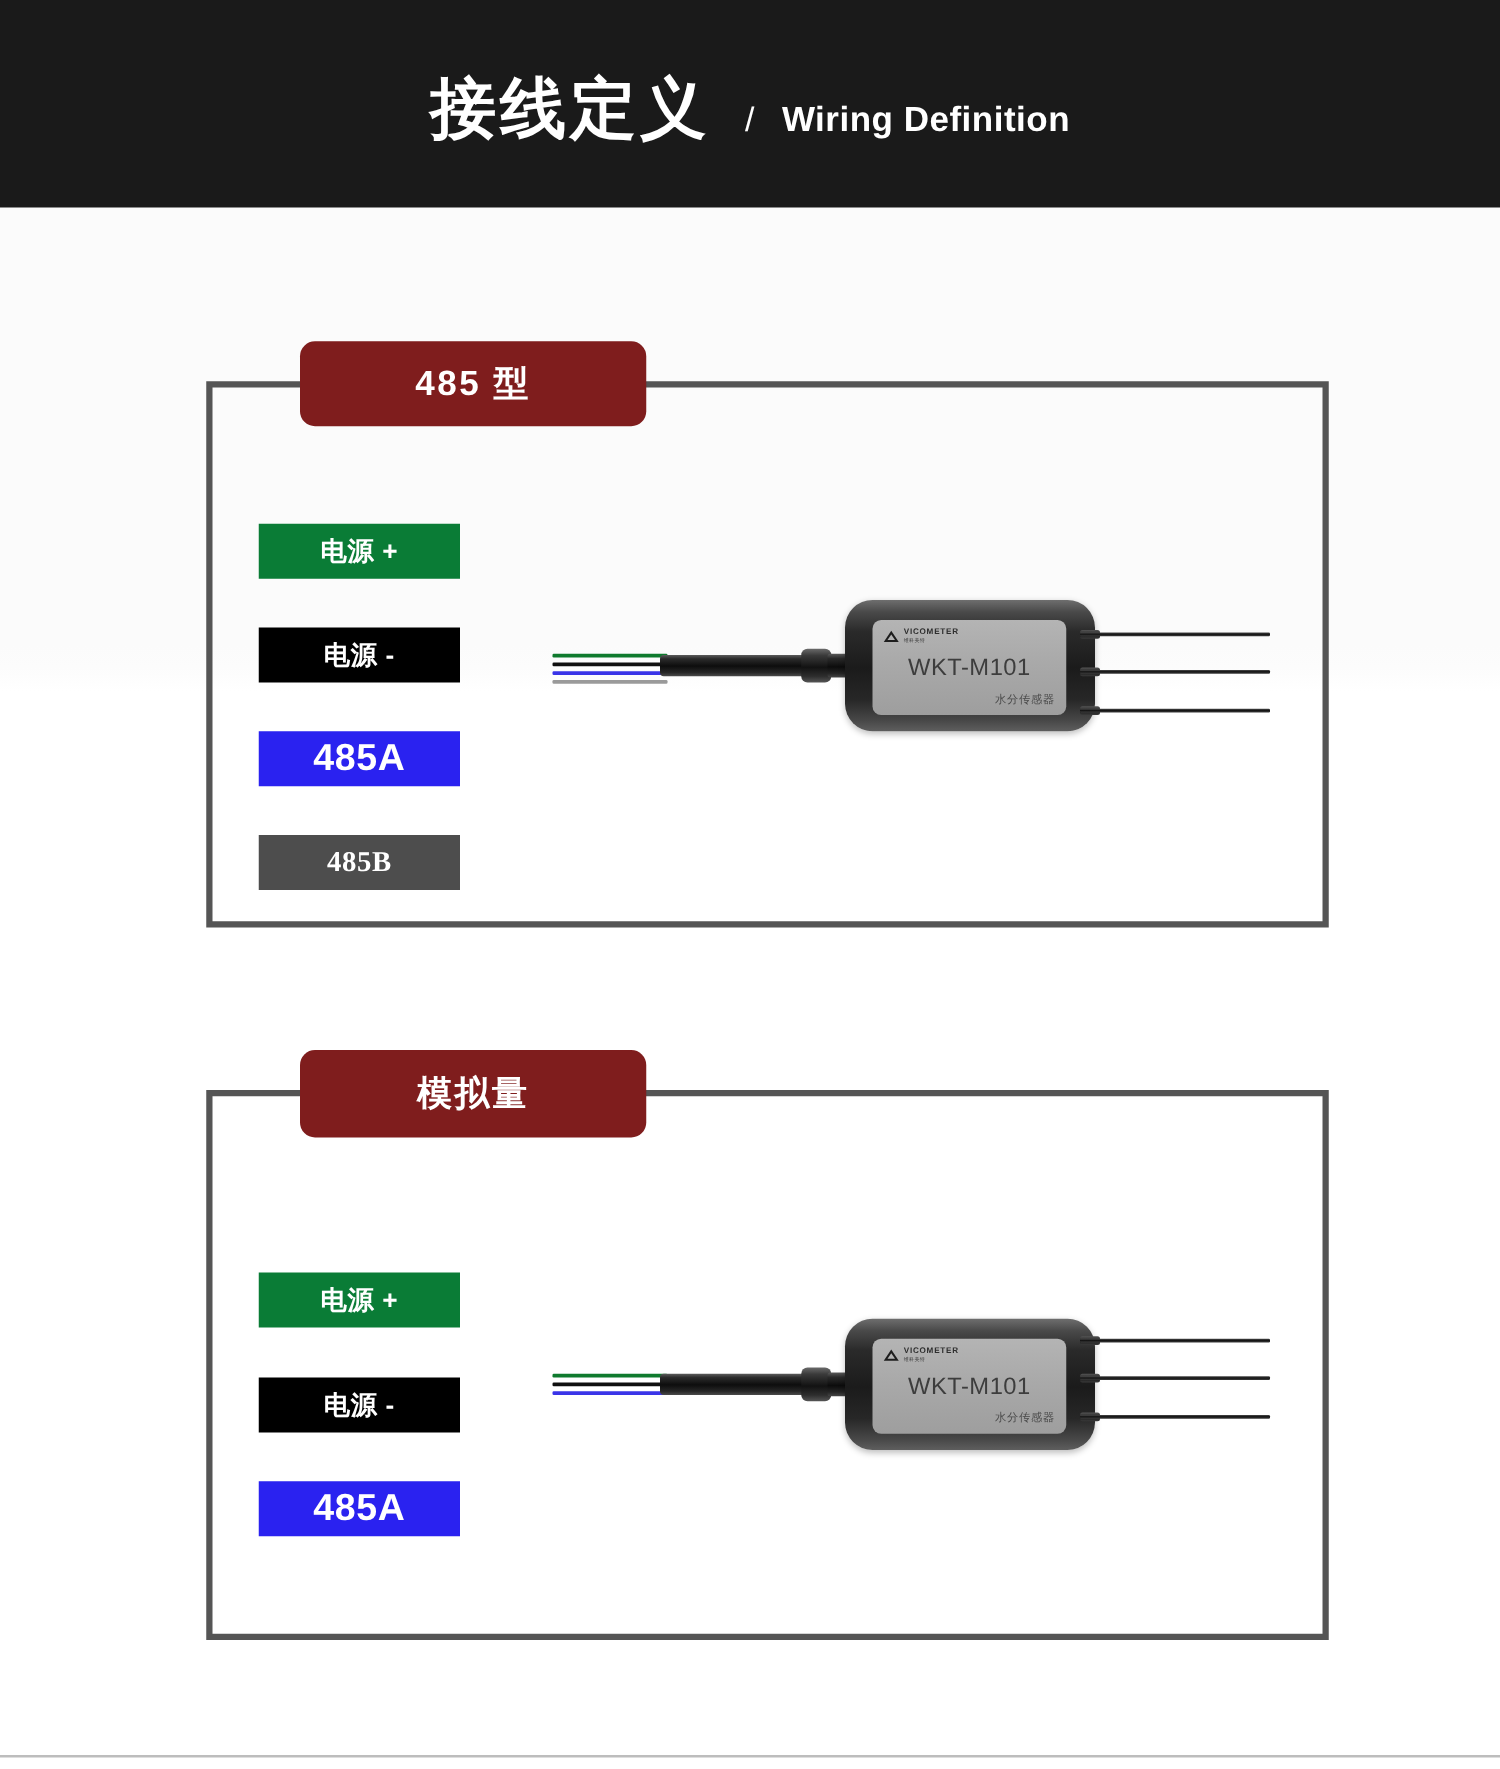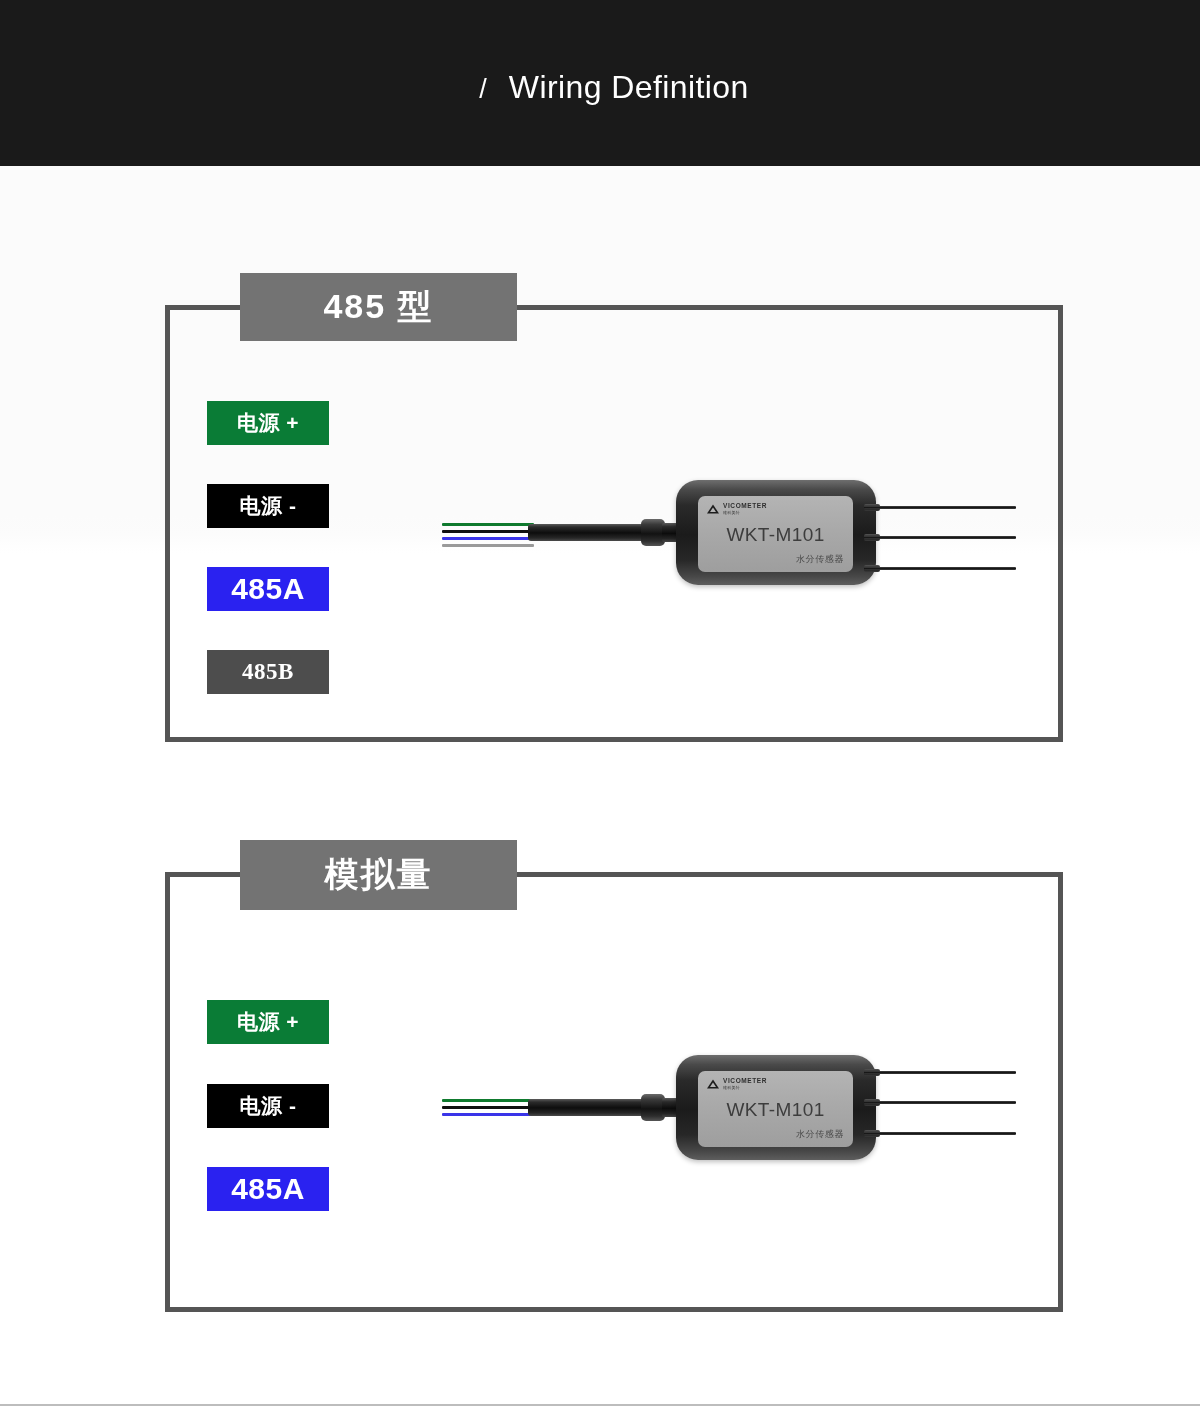--- a/index.html
+++ b/index.html
@@ -53,63 +53,65 @@
   }
   .header-slash {
     color: #ffffff;
     font-size: 27px;
     font-weight: 400;
     margin: 0 22px 0 28px;
     line-height: 1;
   }
   .header-en {
     color: #ffffff;
-    font-size: 32px;
-    font-weight: 400;
+    font-size: 28px;
+    font-weight: 700;
     letter-spacing: 0.4px;
     line-height: 1;
   }
 
   
   .panel {
     position: absolute;
     border: 5px solid #555555;
     background: transparent;
     box-sizing: border-box;
   }
   #panel-485 { left: 165px; top: 305px; width: 898px; height: 437px; }
   #panel-analog { left: 165px; top: 872px; width: 898px; height: 440px; }
 
   .panel-tab {
     position: absolute;
-    background: #737373;
+    background: #7f1d1d;
     display: flex;
     align-items: center;
     justify-content: center;
     color: #ffffff;
-    font-size: 34px;
+    font-size: 28px;
     font-weight: 700;
     letter-spacing: 2px;
+    border-radius: 12px;
   }
   #tab-485 { left: 240px; top: 273px; width: 277px; height: 68px; }
   #tab-analog { left: 240px; top: 840px; width: 277px; height: 70px; }
 
   
   .chip {
     position: absolute;
-    width: 122px;
+    width: 161px;
     height: 44px;
     display: flex;
     align-items: center;
     justify-content: center;
     color: #ffffff;
     font-size: 21px;
     font-weight: 700;
     letter-spacing: 0.5px;
     box-sizing: border-box;
+    margin-top: 18px;
   }
   .chip.is-blue { font-size: 30px; }
   .chip.is-gray { font-size: 23px; font-family: Liberation Serif, serif; }
 
   
   .sensor-assembly {
     position: absolute;
     width: 580px;
     height: 130px;
   }
@@ -240,20 +242,21 @@
   }
 </style>
 </head>
 <body>
 
 <div class="page-bg"></div>
 <div class="page-bottom-rule"></div>
 
 <div class="header">
   <div class="header-inner">
+    <span class="header-cn">接线定义</span>
     <span class="header-slash">/</span>
     <span class="header-en">Wiring Definition</span>
   </div>
 </div>
 
 <div class="panel" id="panel-485"></div>
 <div class="panel-tab" id="tab-485">485 型</div>
 
 <div class="chip" style="left:207px; top:401px; background:#0a7c36;">电源 +</div>
 <div class="chip" style="left:207px; top:484px; background:#000000;">电源 -</div>

